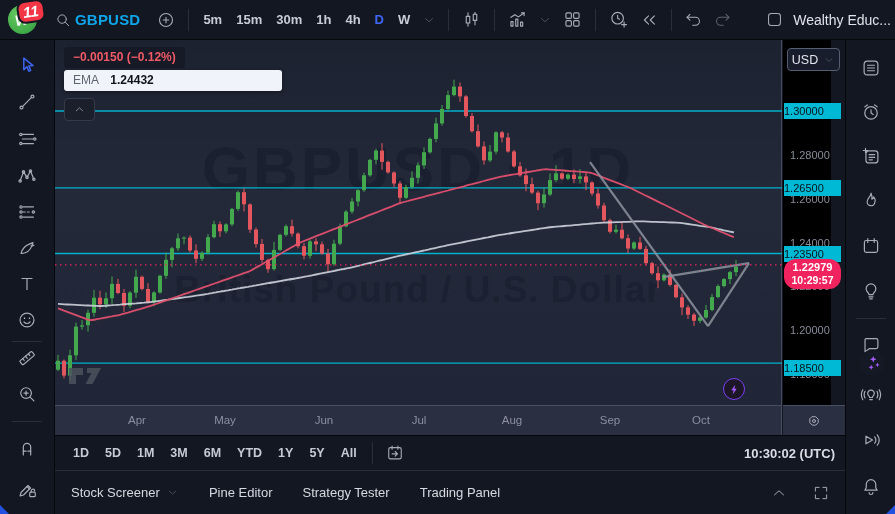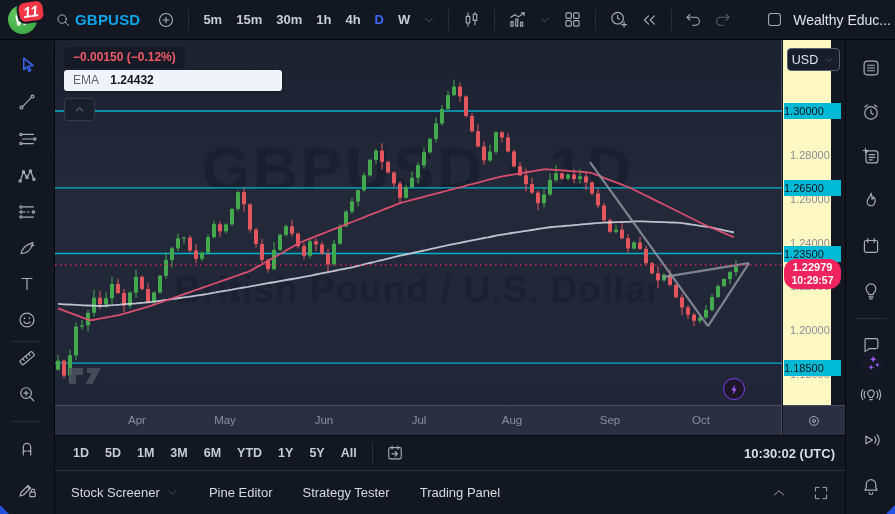--- a/index.html
+++ b/index.html
@@ -44,21 +44,21 @@
   .lrow.light{background:#f0f3fa;box-shadow:0 1px 4px rgba(0,0,0,.4);width:200px;}
   .lrow.light .lbl{color:#60646f;}
   .lrow.light .val{color:#10131b;}
   #legend-collapse{clear:both;float:left;margin-top:5px;width:29px;height:21px;border:1px solid #343a49;
         border-radius:4px;background:#1a1f2b;display:flex;align-items:center;justify-content:center;cursor:pointer;}
   
   #tvlogo{position:absolute;left:12px;top:324px;z-index:5;opacity:.85;}
   #bolt-btn{position:absolute;left:668px;top:338px;width:22px;height:22px;border-radius:50%;z-index:6;
             border:1.5px solid #7c3ff2;background:#1c1627;display:flex;align-items:center;justify-content:center;cursor:pointer;box-sizing:border-box;}
   
-  #price-axis{position:absolute;left:783px;top:40px;width:48px;height:365px;background:#fef9c3;z-index:2;cursor:ns-resize;}
+  #price-axis{position:absolute;left:783px;top:40px;width:48px;height:365px;background:#000000;z-index:2;cursor:ns-resize;}
   #usd-btn{position:absolute;left:4px;top:8px;width:53px;height:23px;border:1px solid #565e71;border-radius:4px;
            display:flex;align-items:center;justify-content:center;gap:5px;font-size:12.5px;color:#e2e5ec;cursor:pointer;box-sizing:border-box;background:#181d2b;}
   .glabel{position:absolute;left:7px;font-size:11px;color:#888c99;z-index:1;}
   .chip{position:absolute;left:1px;width:57px;text-align:left;font-size:11px;border-radius:0;padding:2px 0;z-index:3;}
   .chip.cyan{background:#00b9d4;color:#04131a;font-weight:500;}
   #last-chip{position:absolute;left:1px;width:57px;text-align:center;border-radius:12px;background:#f0235e;color:#fff;z-index:4;padding:2px 0 3px;}
   #last-chip .p{font-size:11px;font-weight:700;line-height:1.2;}
   #last-chip .t{font-size:10.5px;font-weight:700;line-height:1.15;}
   
   #date-strip{position:absolute;left:55px;top:405px;width:727px;height:30px;background:#2a2f41;

